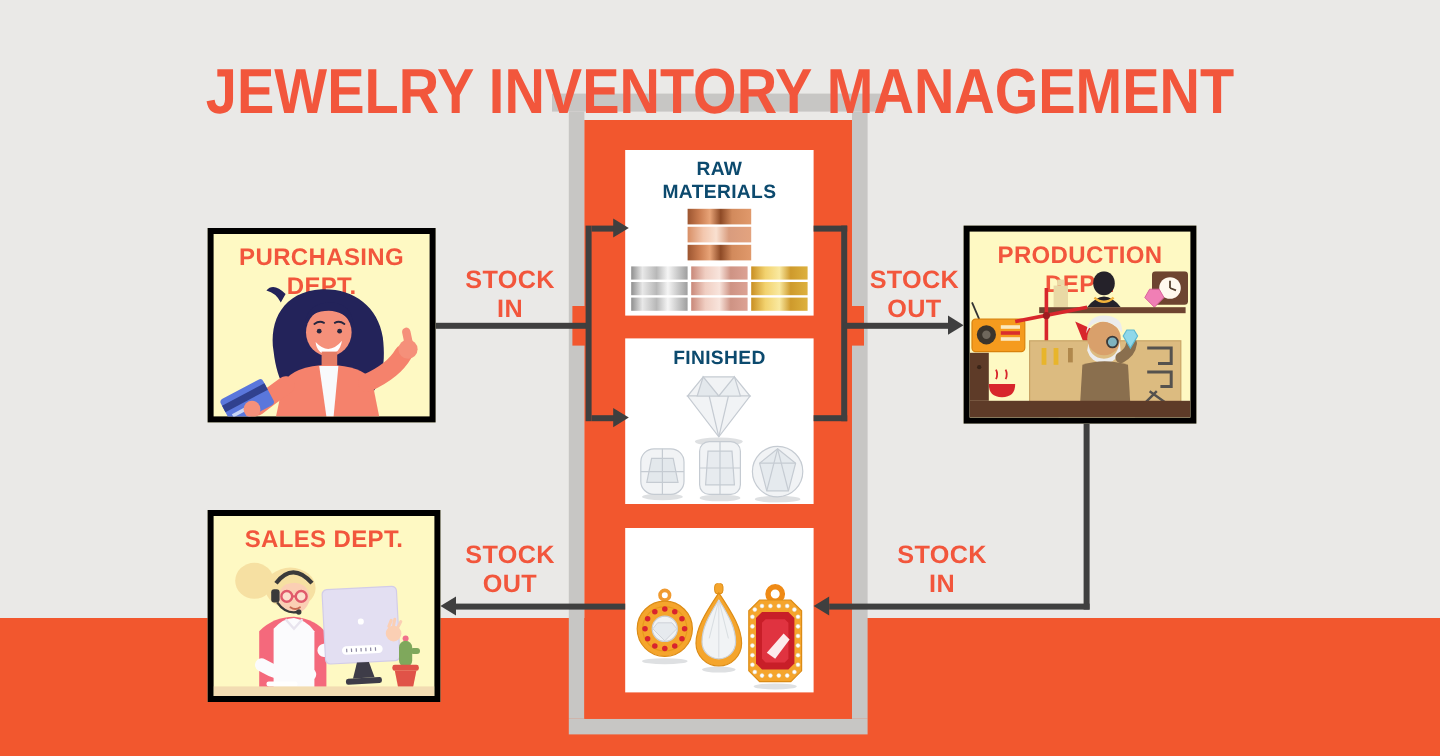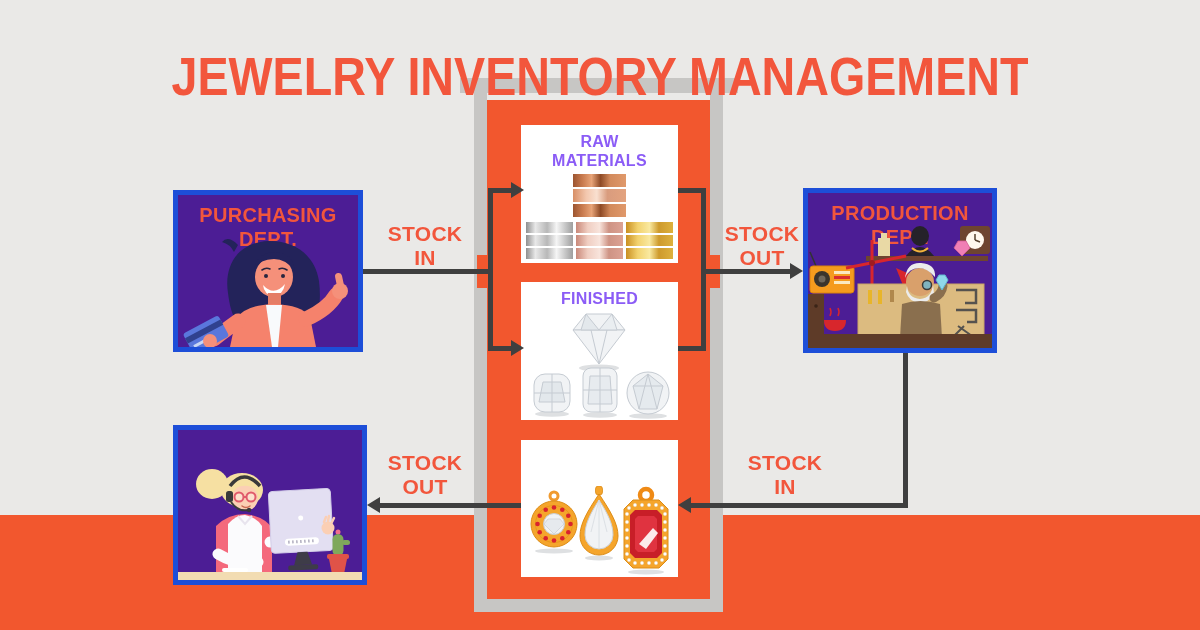--- a/index.html
+++ b/index.html
@@ -7,22 +7,22 @@
          font-family:"Liberation Sans",sans-serif;overflow:hidden}
   .abs{position:absolute}
   .orange{background:#F2572E}
   .gray{background:#C7C6C4}
   .hline,.vline{position:absolute;background:#3F3F3F}
   .ah{position:absolute;width:0;height:0;border-top:8px solid transparent;border-bottom:8px solid transparent}
   .ah.r{border-left:13px solid #3F3F3F}
   .ah.l{border-right:13px solid #3F3F3F}
   .card{position:absolute;background:#FFFFFF;left:521px;width:157px}
   .card-title{position:absolute;top:7px;left:0;right:0;margin:0 auto;width:120px;text-align:center;
-              font-weight:bold;font-size:16px;line-height:19px;color:#8b5cf6;letter-spacing:.3px}
-  .dept{position:absolute;border:5px solid #1d4ed8;background:#4c1d95;box-sizing:border-box}
+              font-weight:bold;font-size:16px;line-height:19px;color:#0c4a6e;letter-spacing:.3px}
+  .dept{position:absolute;border:5px solid #000000;background:#fef9c3;box-sizing:border-box}
   .dept-title{position:absolute;top:8px;left:10px;right:10px;text-align:center;
               font-weight:bold;font-size:20px;line-height:24px;color:#F2563C;letter-spacing:.3px}
   .flow-label{position:absolute;width:90px;text-align:center;font-weight:bold;
               font-size:21px;line-height:24px;color:#F2563C;letter-spacing:.3px}
   .title{position:absolute;top:10px;left:0;width:100%;text-align:center;font-weight:bold;
          font-size:53px;color:#F2563C;transform:scaleX(.88);transform-origin:50% 50%;white-space:nowrap}
   .illus{position:absolute;display:block}
 </style>
 </head>
 <body>
@@ -276,20 +276,21 @@
       <polygon points="128,54 131,49 137,49 140,54 134,64" fill="#8FD8EA" stroke="#5FB9D0"></polygon>
       <rect x="0" y="68" width="16" height="40" fill="#5E3B28"></rect>
       <circle cx="8" cy="80" r="1.8" fill="#3A2417"></circle>
       <path d="M16,94 q0,11 11,11 q11,0 11,-11 Z" fill="#D8262C"></path>
       <path d="M22,90 q2,-4 0,-8 M30,90 q2,-4 0,-8" stroke="#D8262C" stroke-width="1.5" fill="none"></path>
       <rect x="0" y="108" width="184" height="14" fill="#5E3B28"></rect>
     </svg>
   </div>
 
   <div class="dept" style="left:173px;top:425px;width:194px;height:160px">
+    <div class="dept-title">SALES DEPT.</div>
     <svg class="illus" style="left:0;bottom:0" width="184" height="118" viewBox="0 0 184 118">
       <ellipse cx="34" cy="22" rx="16" ry="15" fill="#F6E0A2"></ellipse>
       <ellipse cx="64" cy="28" rx="21" ry="17" fill="#F6E0A2"></ellipse>
       <circle cx="67" cy="36" r="13" fill="#FBCFB4"></circle>
       <path d="M52,30 Q54,15 68,15 Q82,17 82,32 Q74,22 64,24 Q56,25 52,30 Z" fill="#F6E0A2"></path>
       <path d="M52,24 Q66,6 82,24" stroke="#3A3A3A" stroke-width="3.5" fill="none"></path>
       <rect x="48" y="29" width="7" height="11" rx="2.5" fill="#3A3A3A"></rect>
       <path d="M53,40 Q60,50 70,48" stroke="#3A3A3A" stroke-width="2" fill="none"></path>
       <circle cx="71" cy="48" r="2.2" fill="#3A3A3A"></circle>
       <circle cx="61" cy="35" r="4.5" fill="#FFFFFF" fill-opacity=".35" stroke="#E05A6B" stroke-width="2"></circle>

